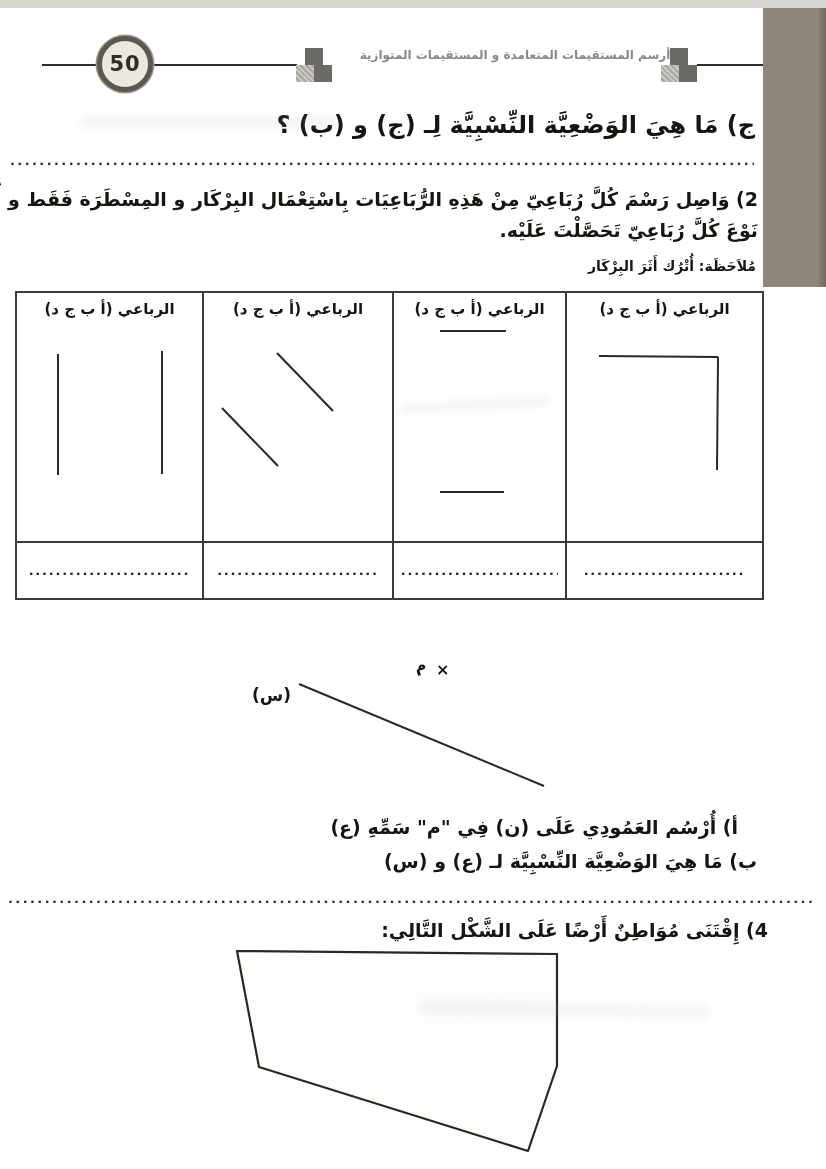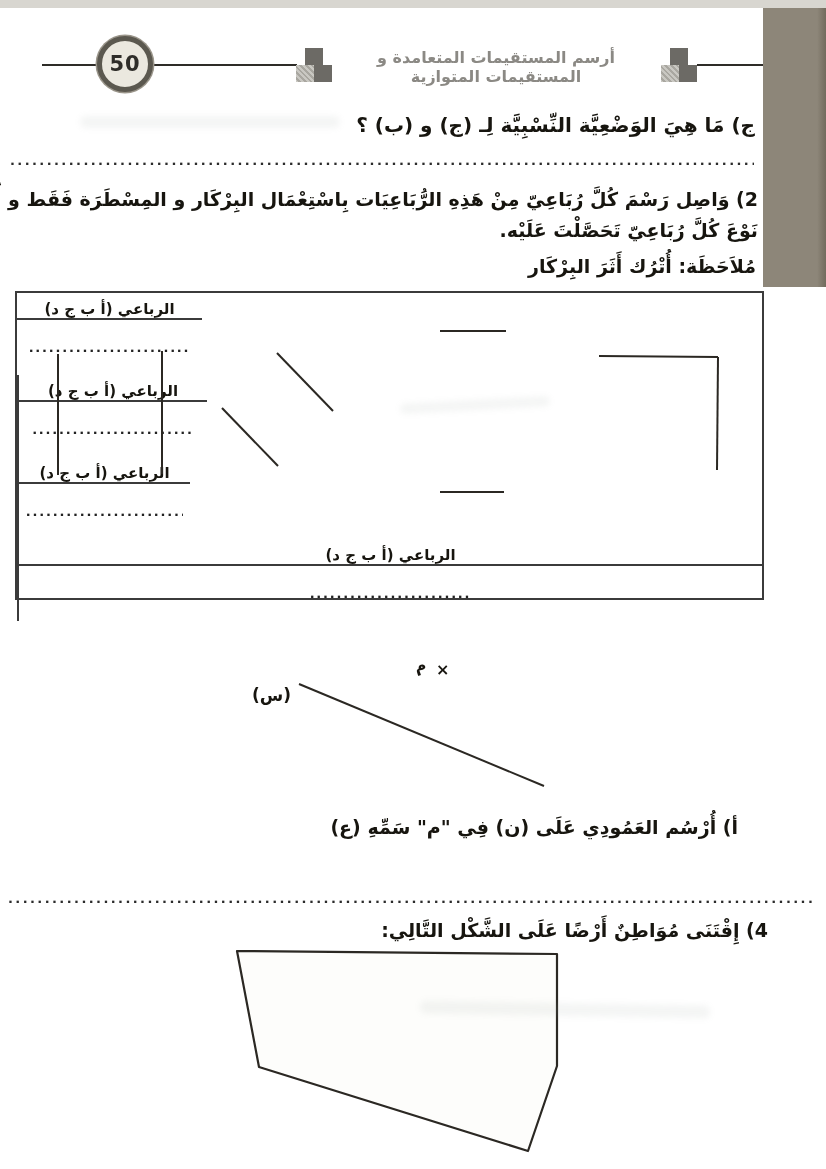--- a/index.html
+++ b/index.html
@@ -20,35 +20,35 @@
   .header-rule { position:absolute; height:2px; background:#2e2c28; top:56px; }
   .badge { position:absolute; left:97px; top:28px; width:56px; height:56px;
     border-radius:50%; background:#ebe8df; border:5px solid #5b584f;
     box-shadow:0 0 0 1.5px #9a958a; display:flex; align-items:center; justify-content:center; }
   .badge-num { font-size:21px; font-weight:bold; color:#2f2d29; letter-spacing:1px; }
   .ornament { position:absolute; width:36px; height:34px; }
   .ornament .sq { position:absolute; width:18px; height:17px; }
   .sq-dark { background:#6c6a65; }
   .sq-light { background:#b7b5ae;
     background-image:repeating-linear-gradient(45deg, rgba(255,255,255,.25) 0 2px, rgba(0,0,0,.08) 2px 4px); }
-  .page-title { position:absolute; left:332px; top:40px; width:328px; text-align:center;
-    font-size:16px; font-weight:bold; color:#8b8984; direction:rtl; }
+  .page-title { position:absolute; left:351px; top:40px; width:328px; text-align:center;
+    font-size:12px; font-weight:bold; color:#8b8984; direction:rtl; }
 
   
   .q { position:absolute; text-align:right; font-size:19px; line-height:30px; }
-  .q-large { font-size:20px; }
-  .q-small { font-size:19px; }
+  .q-large { font-size:24px; }
+  .q-small { font-size:14px; }
 
   
   .dots { position:absolute; overflow:hidden; white-space:nowrap; height:16px;
     font-size:13px; font-weight:bold; letter-spacing:2.4px; color:#2b2b2b; direction:ltr; }
 
   
   .qtable { position:absolute; left:15px; top:283px; width:749px; height:309px;
-    border:2px solid #3b3b3b; display:flex; flex-direction:column; background:rgba(255,255,255,0.25); }
+    border:2px solid #3b3b3b; display:flex; flex-direction:row; background:rgba(255,255,255,0.25); }
   .qcell { display:flex; flex-direction:column; border-left:2px solid #3b3b3b; }
   .qcell:first-child { border-left:none; }
   .qcell-header { padding-top:7px; text-align:center; font-size:15px; font-weight:bold;
     direction:rtl; color:#17150f; }
   .qcell-body { flex:1; }
   .qcell-answer { height:57px; border-top:2px solid #3b3b3b;
     display:flex; align-items:center; justify-content:center; overflow:hidden; }
   .cell-dots { font-size:13px; font-weight:bold; letter-spacing:1.8px; color:#222;
     white-space:nowrap; overflow:hidden; max-width:92%; }
 
@@ -130,20 +130,21 @@
       </div>
     </div>
   </div>
 
 
   <div class="diagram-label" style="left:436px; top:652px; font-size:16px;">×</div>
   <div class="diagram-label" style="left:414px; top:648px; font-size:16px; transform:rotate(-18deg);">م</div>
   <div class="diagram-label" style="left:252px; top:677px; font-size:17px;">(س)</div>
 
   <div class="q arabic abs" style="right:88px; top:804px;text-align:right;">أ) أُرْسُم العَمُودِي عَلَى (ن) فِي "م" سَمِّهِ (ع)</div>
+  <div class="q arabic abs" style="right:69px; top:838px;">ب) مَا هِيَ الوَضْعِيَّة النِّسْبِيَّة لـ (ع) و (س)</div>
 
   <div class="dots" style="left:8px; top:883px; width:808px;">............................................................................................................................................</div>
 
   <div class="q arabic abs" style="right:58px; top:907px;">4) إِقْتَنَى مُوَاطِنٌ أَرْضًا عَلَى الشَّكْل التَّالِي:</div>
 
   <svg class="overlay" width="826" height="1169" viewBox="0 0 826 1169" id="overlay">
       <line x1="58" y1="346" x2="58" y2="467" stroke="#2b2823" stroke-width="2" stroke-linecap="butt"></line>
       <line x1="162" y1="343" x2="162" y2="466" stroke="#2b2823" stroke-width="2" stroke-linecap="butt"></line>
       <line x1="277" y1="345" x2="333" y2="403" stroke="#2b2823" stroke-width="2" stroke-linecap="butt"></line>
       <line x1="222" y1="400" x2="278" y2="458" stroke="#2b2823" stroke-width="2" stroke-linecap="butt"></line>

